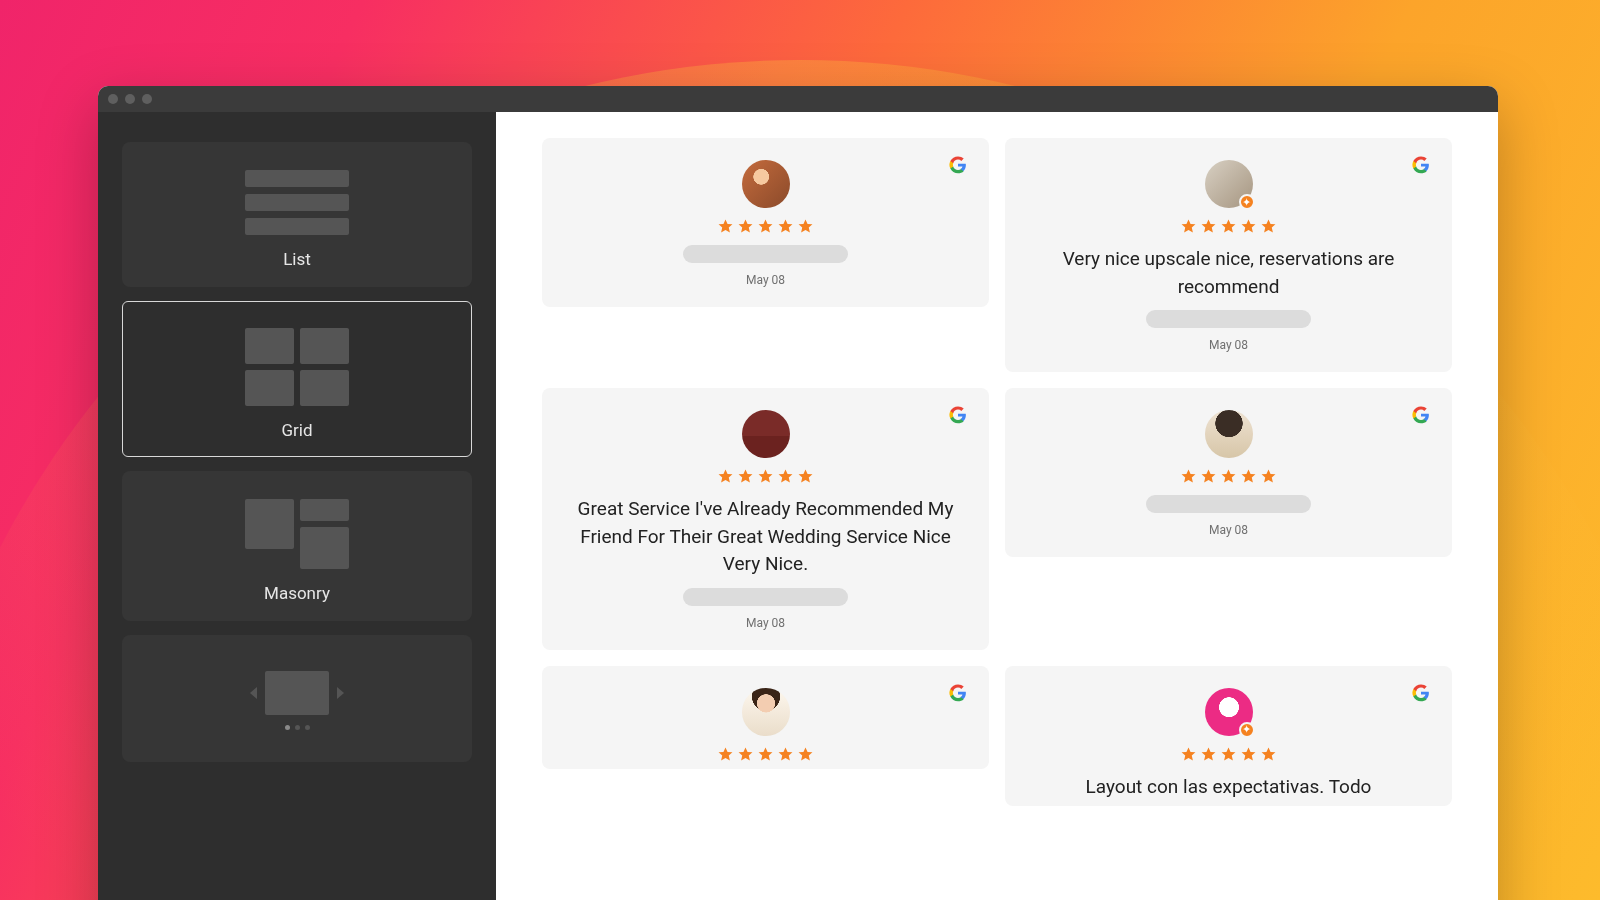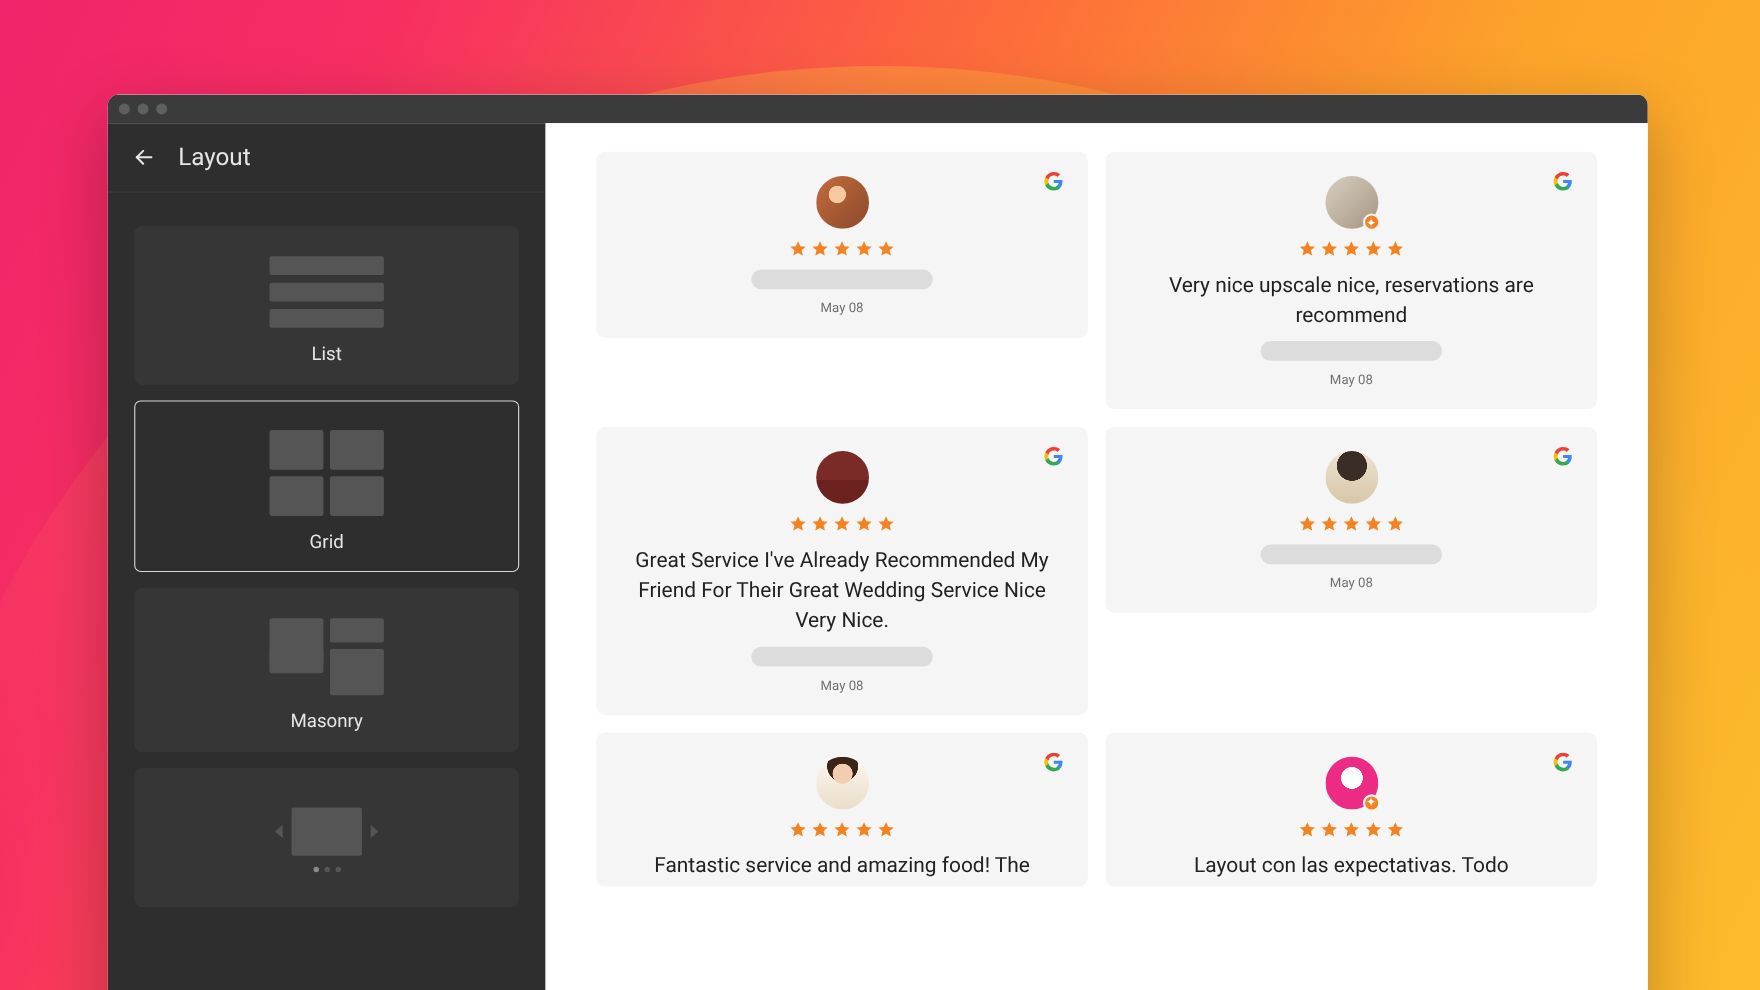--- a/index.html
+++ b/index.html
@@ -173,29 +173,20 @@
 
 <div class="window">
   <div class="titlebar">
     <div class="dot"></div>
     <div class="dot"></div>
     <div class="dot"></div>
   </div>
   <div class="app">
 
     <aside class="sidebar">
-      <div class="sidebar-header">
-        <div class="back-btn">
-          <svg viewBox="0 0 24 24" fill="none" stroke-width="2.2" stroke-linecap="round" stroke-linejoin="round">
-              <line x1="20" y1="12" x2="4" y2="12"></line>
-              <polyline points="11 5 4 12 11 19"></polyline>
-            </svg>
-        </div>
-        <div class="sidebar-title">Layout</div>
-      </div>
       <div class="options">
 
         <div class="option-card">
           <div class="thumb">
             <div class="bar"></div>
               <div class="bar"></div>
               <div class="bar"></div>
           </div>
           <div class="option-label">List</div>
         </div>
@@ -399,21 +390,20 @@
               <svg viewBox="0 0 24 24">
                 <path d="M12 2l2.9 6.3 6.9.6-5.2 4.6 1.6 6.8L12 16.9l-6.2 3.4 1.6-6.8L2.2 8.9l6.9-.6z"></path>
               </svg>
               <svg viewBox="0 0 24 24">
                 <path d="M12 2l2.9 6.3 6.9.6-5.2 4.6 1.6 6.8L12 16.9l-6.2 3.4 1.6-6.8L2.2 8.9l6.9-.6z"></path>
               </svg>
               <svg viewBox="0 0 24 24">
                 <path d="M12 2l2.9 6.3 6.9.6-5.2 4.6 1.6 6.8L12 16.9l-6.2 3.4 1.6-6.8L2.2 8.9l6.9-.6z"></path>
               </svg>
             </div>
-          <div class="review-text">Fantastic service and amazing food! The</div>
         </div>
 
         <div class="card" style="padding-bottom:6px;">
           <span class="source-icon">
             <svg viewBox="0 0 48 48">
                 <path fill="#4285F4" d="M45 24.5c0-1.6-.1-2.8-.4-4H24v7.3h11.9c-.5 2.7-2.1 5-4.6 6.5v5.4h7.4C43 35.6 45 30.5 45 24.5z"></path>
                 <path fill="#34A853" d="M24 46c6.2 0 11.4-2 15.2-5.5l-7.4-5.4c-2 1.4-4.7 2.2-7.8 2.2-6 0-11-4-12.8-9.5H3.6v5.6C7.4 41 15 46 24 46z"></path>
                 <path fill="#FBBC05" d="M11.2 27.8c-.5-1.4-.8-2.9-.8-4.4s.3-3 .8-4.4v-5.6H3.6C2 16.6 1 20.2 1 23.4s1 6.8 2.6 10l7.6-5.6z"></path>
                 <path fill="#EA4335" d="M24 9.6c3.4 0 6.4 1.2 8.8 3.4l6.5-6.5C35.4 2.8 30.2 1 24 1 15 1 7.4 6 3.6 13.4l7.6 5.6C13 13.6 18 9.6 24 9.6z"></path>
               </svg>

